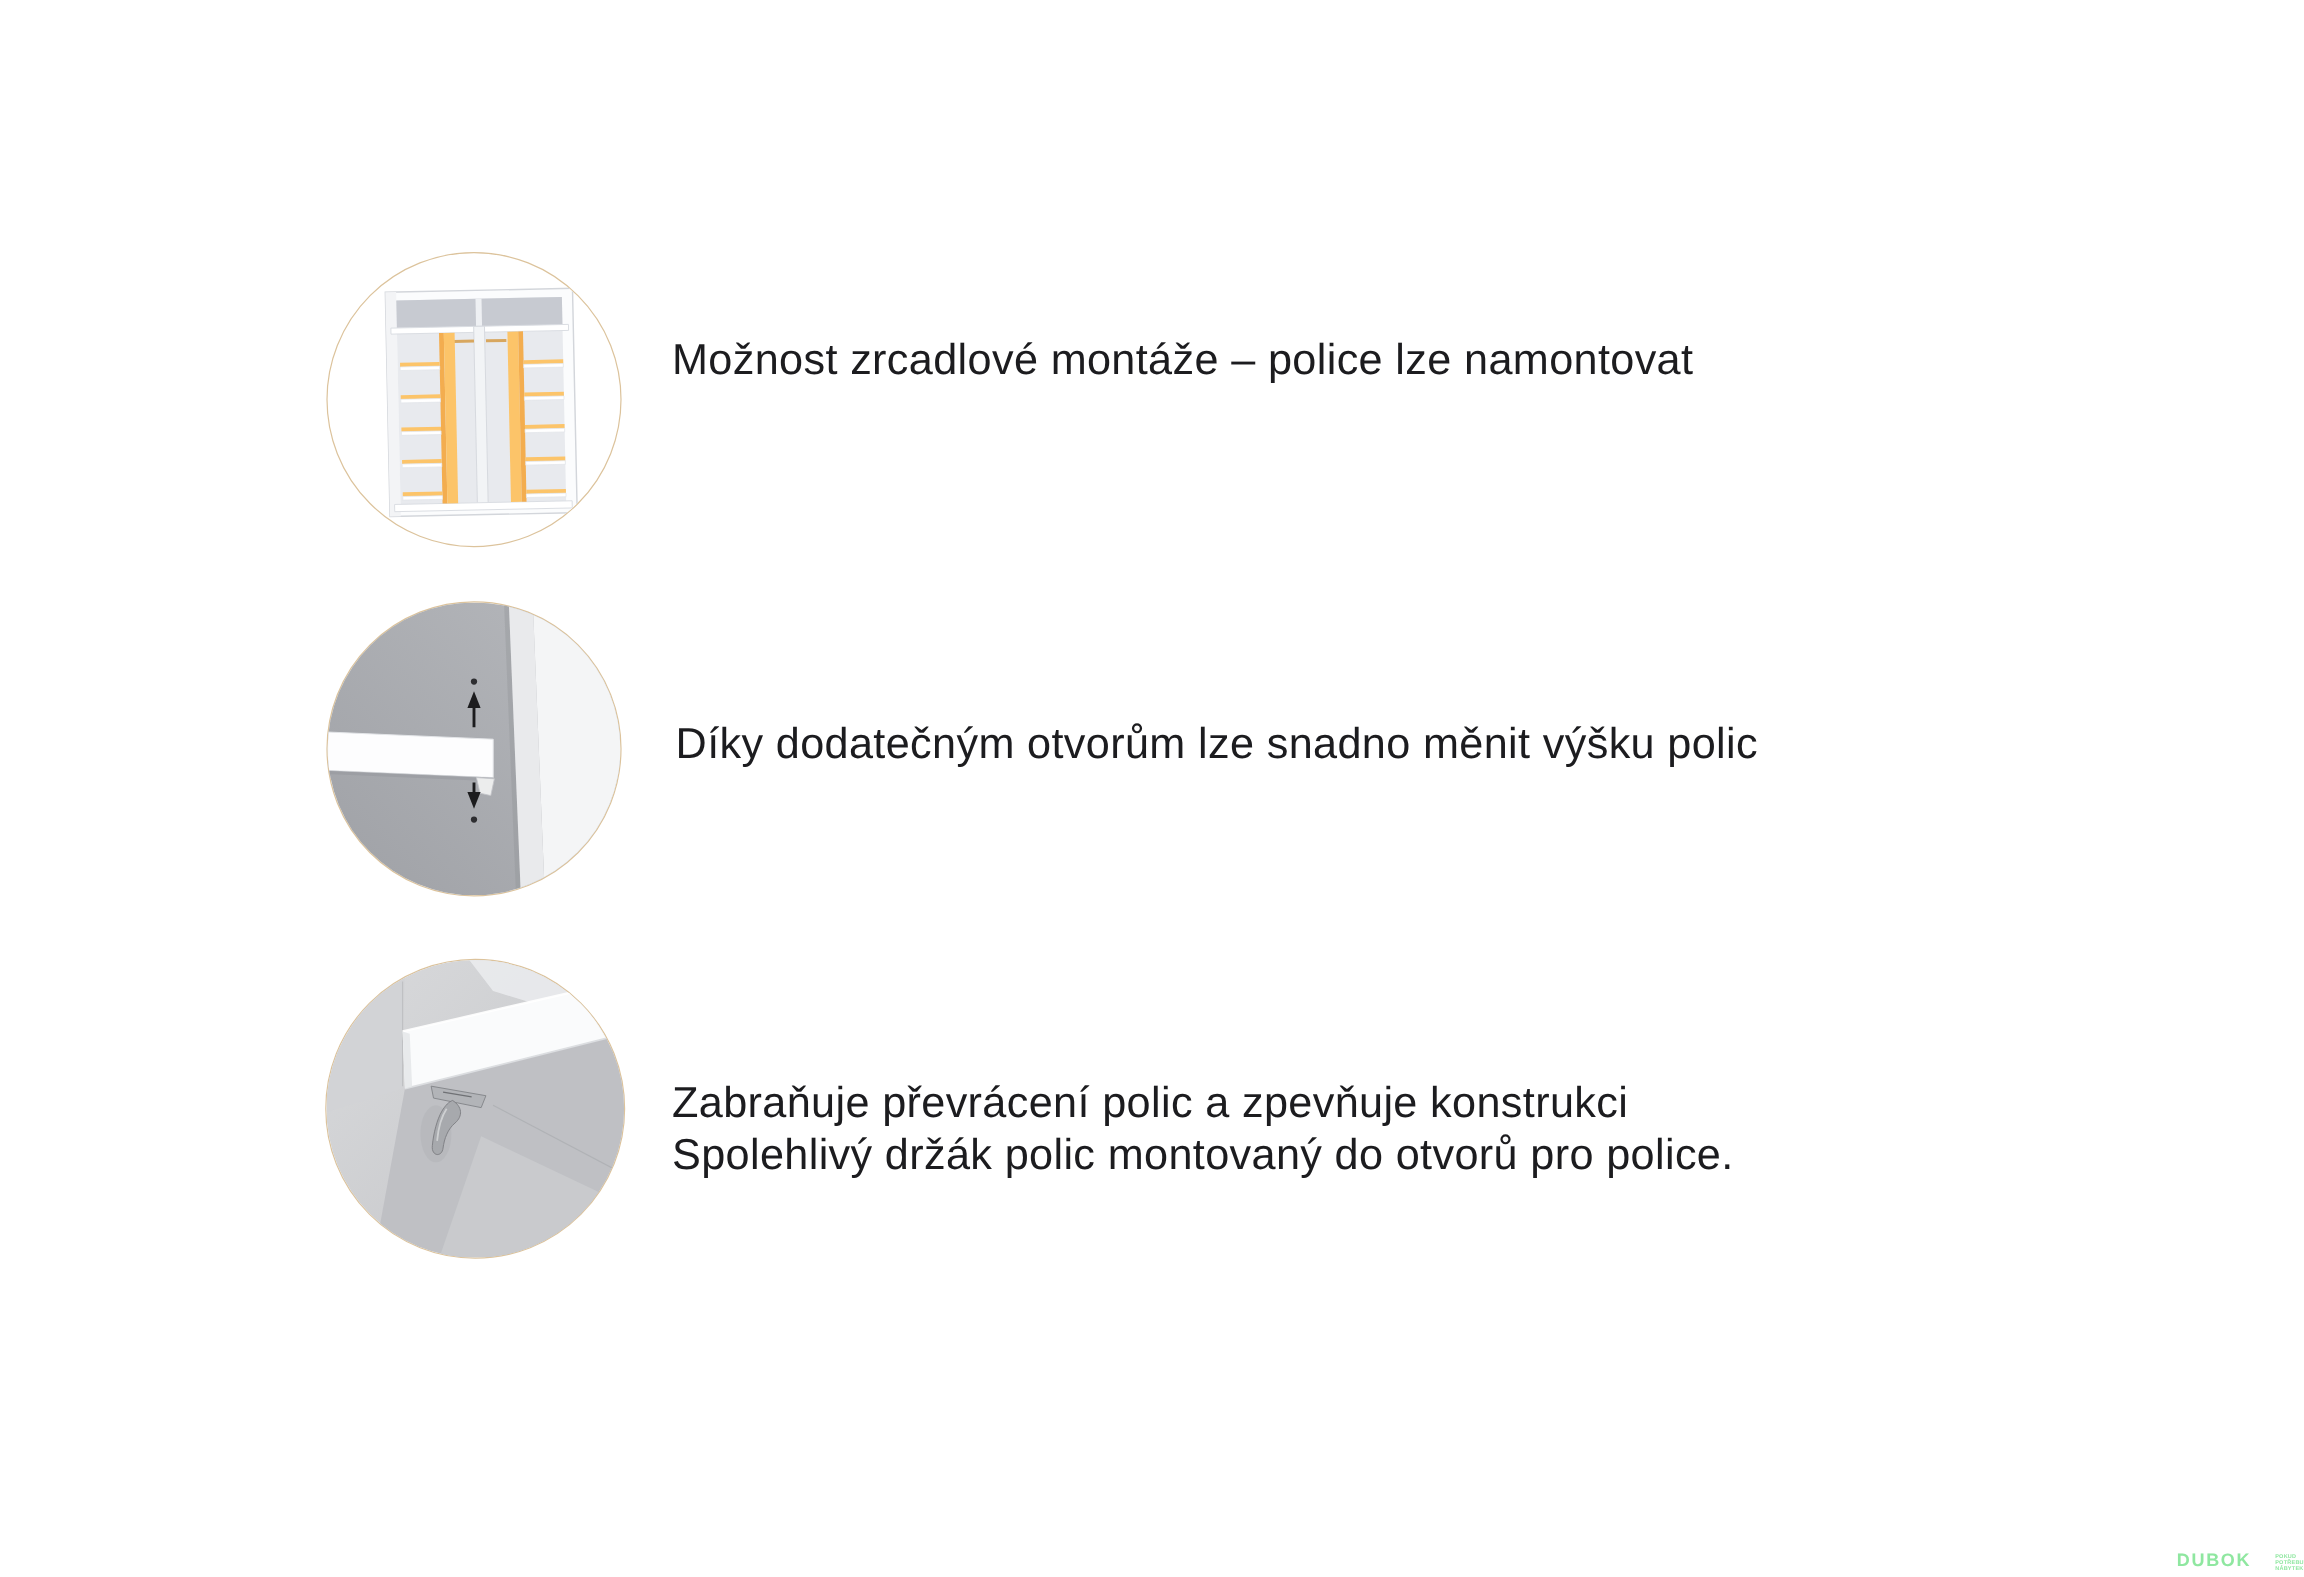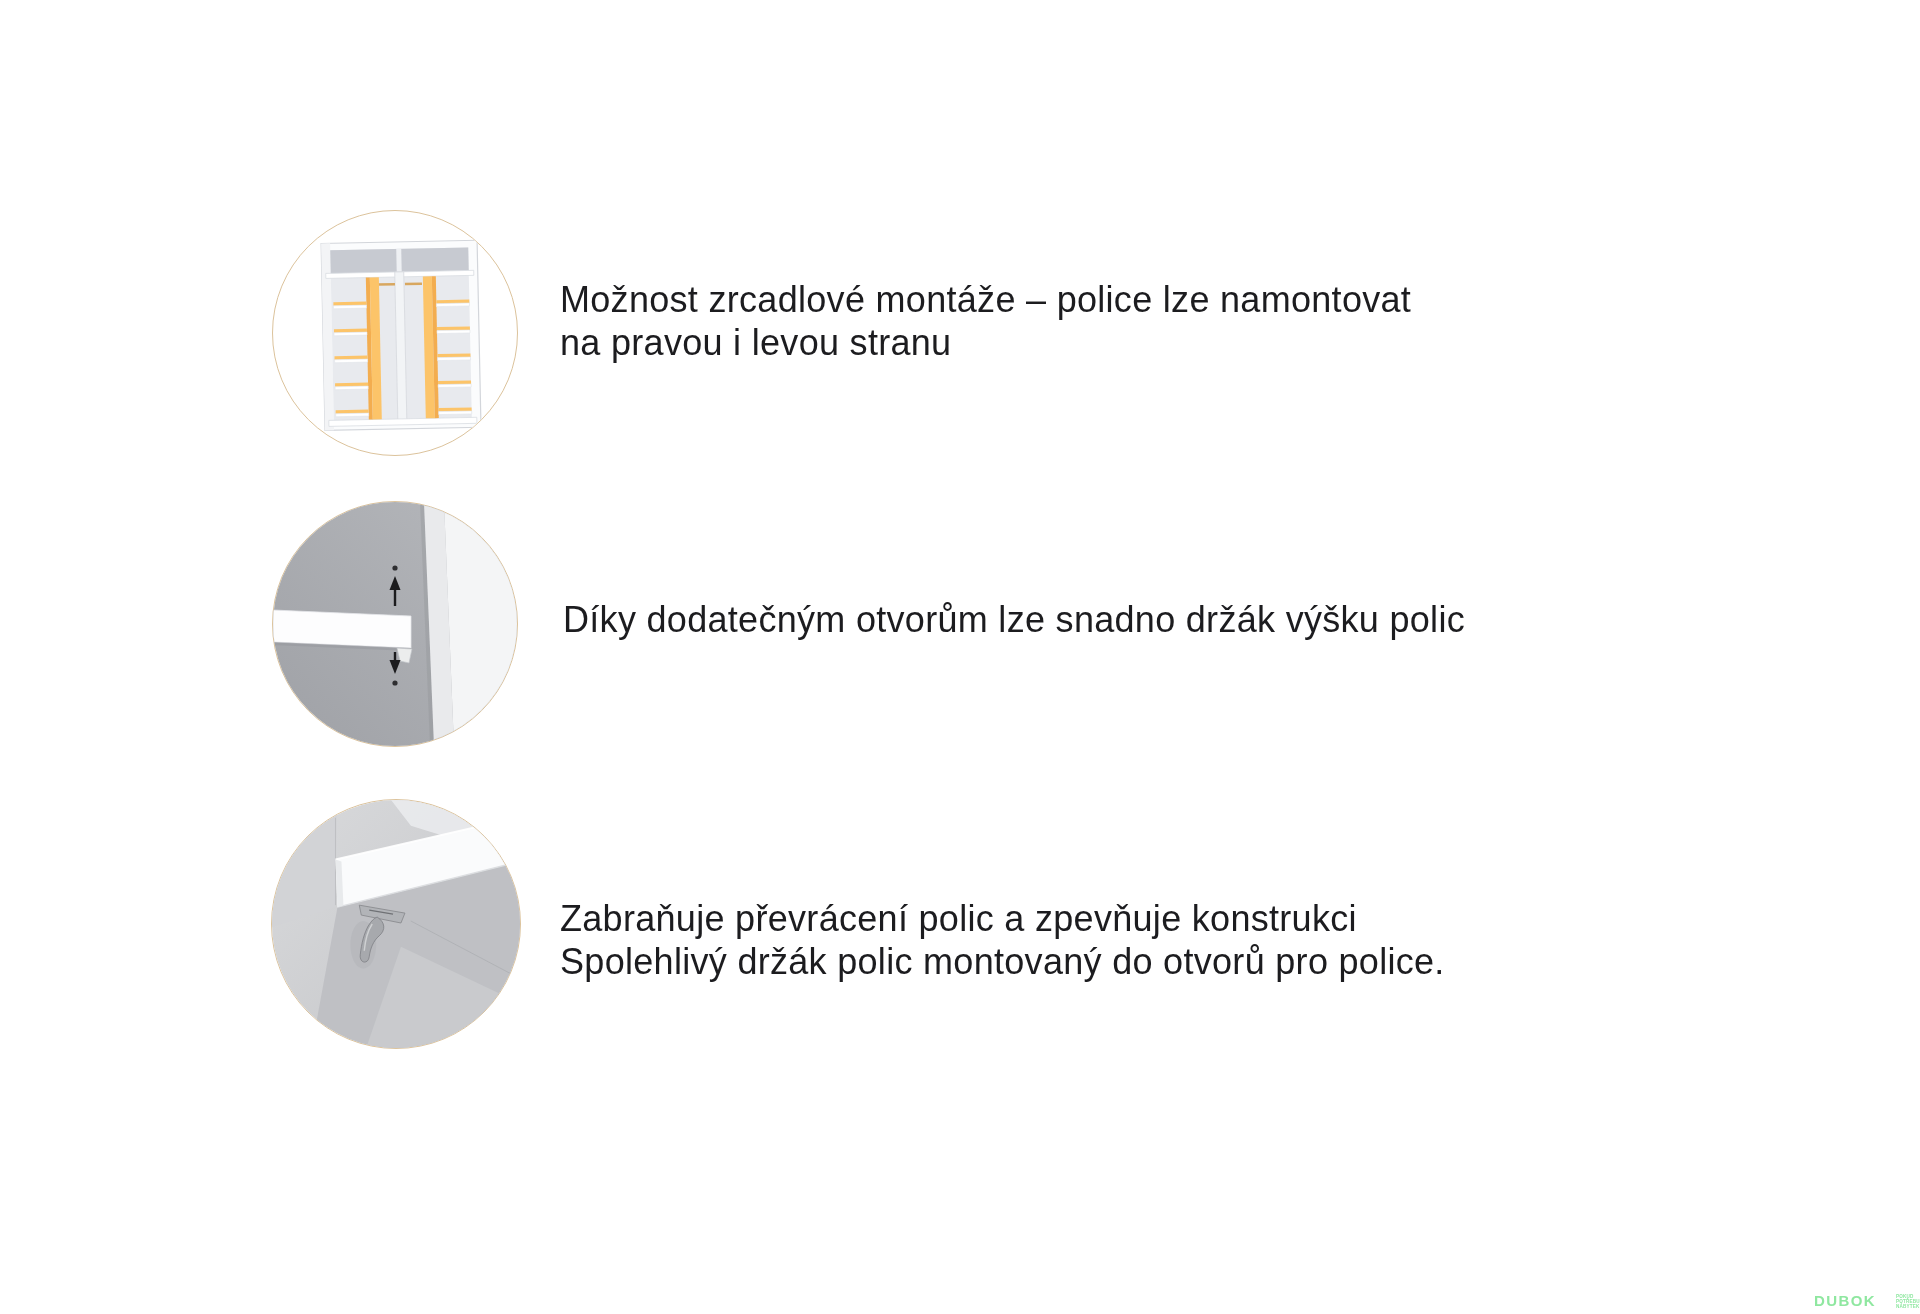--- a/index.html
+++ b/index.html
@@ -113,21 +113,20 @@
             <rect x="164" y="198" width="33" height="3.5" fill="#fcc469"></rect>
               <rect x="164" y="201.5" width="33" height="3" fill="#ffffff" stroke="#e2e5e9" stroke-width="0.6"></rect>
           </g>
         </g>
       </g>
     </svg>
   </div>
 
   <div class="feature-text" style="left:560px;top:278px;">
     <div class="line">Možnost zrcadlové montáže – police lze namontovat</div>
-    <div class="line">na pravou i levou stranu</div>
   </div>
 
   <div class="feature-circle" style="left:272px;top:501px;">
     <svg viewBox="0 0 244 244">
       <defs>
         <linearGradient id="g2" x1="0" y1="1" x2="1" y2="0">
           <stop offset="0" stop-color="#9fa1a6"></stop>
           <stop offset="1" stop-color="#b6b8bc"></stop>
         </linearGradient>
       </defs>
@@ -149,21 +148,21 @@
         <polygon points="116.5,88 127.5,88 122,74" fill="#1c1c1e"></polygon>
       </g>
       <g>
         <line x1="122" y1="150" x2="122" y2="160" stroke="#1c1c1e" stroke-width="2.4"></line>
         <polygon points="116.5,158 127.5,158 122,172" fill="#1c1c1e"></polygon>
       </g>
     </svg>
   </div>
 
   <div class="feature-text" style="left:563px;top:598px;">
-    <div class="line">Díky dodatečným otvorům lze snadno držák výšku polic</div>
+    <div class="line">Díky dodatečným otvorům lze snadno měnit výšku polic</div>
   </div>
 
   <div class="feature-circle" style="left:271px;top:799px;width:248px;height:248px;">
     <svg viewBox="0 0 250 250">
       <defs>
         <linearGradient id="g3a" x1="0" y1="0" x2="1" y2="1">
           <stop offset="0" stop-color="#d9dadc"></stop>
           <stop offset="1" stop-color="#c3c4c7"></stop>
         </linearGradient>
       </defs>

